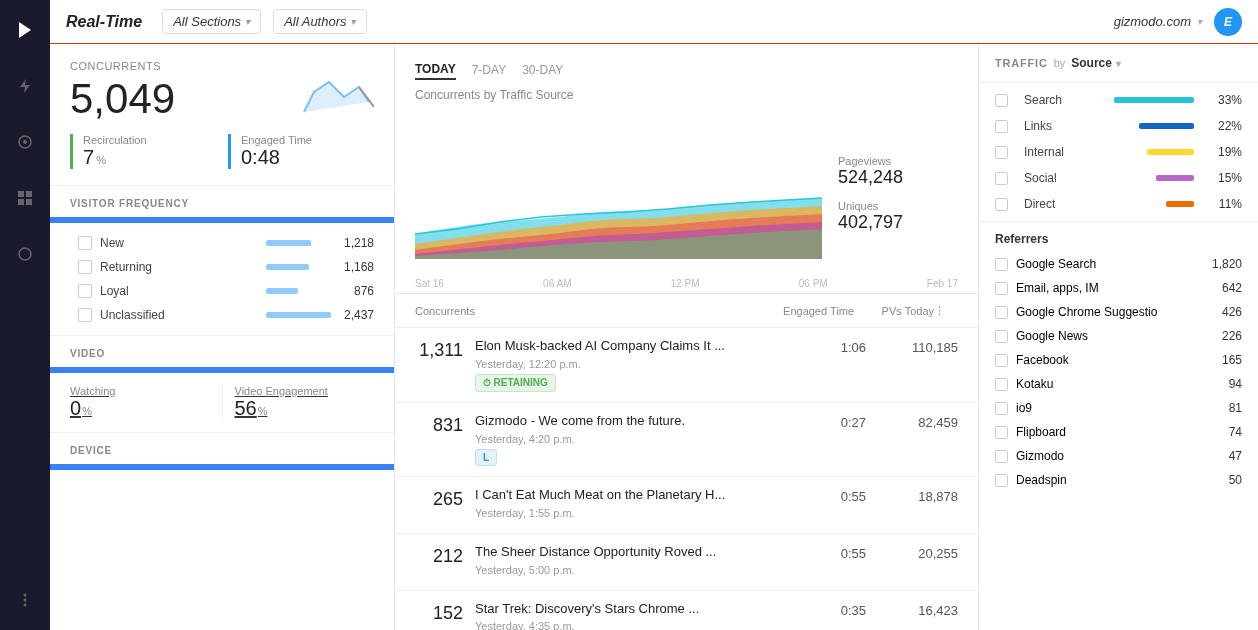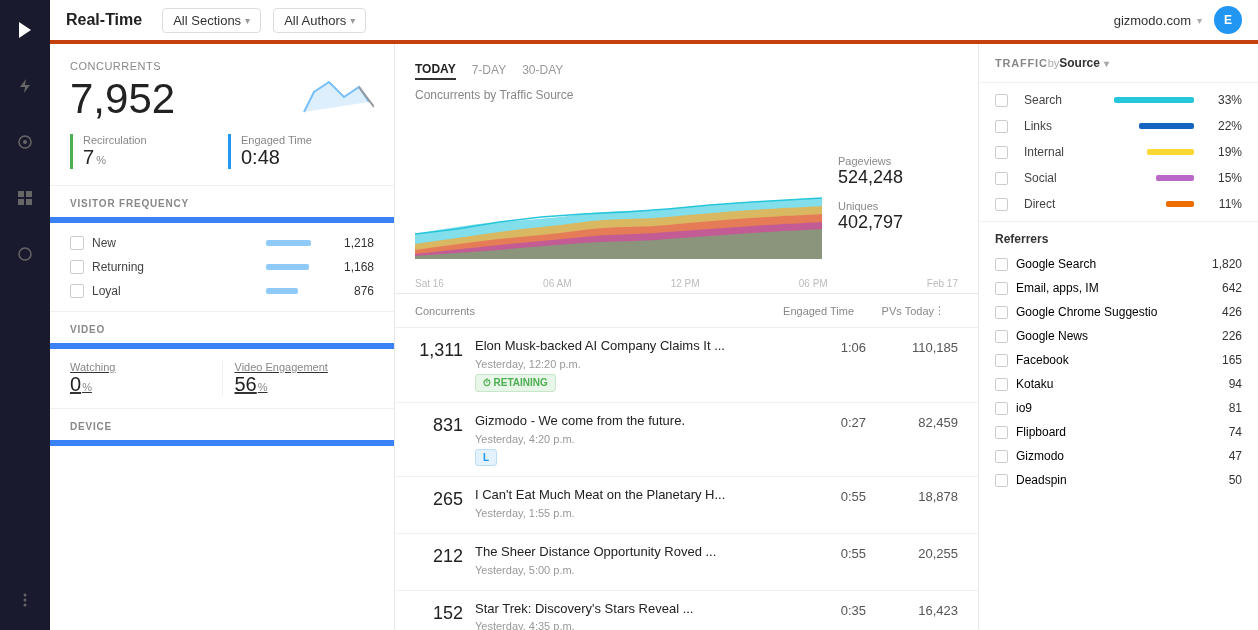--- a/index.html
+++ b/index.html
@@ -7,21 +7,21 @@
 
     
     .sidebar { width: 50px; background: #1a1a2e; display: flex; flex-direction: column; align-items: center; padding-top: 12px; gap: 20px; flex-shrink: 0; }
     .sidebar-icon { color: #666; font-size: 16px; cursor: pointer; width: 36px; height: 36px; display: flex; align-items: center; justify-content: center; border-radius: 4px; }
     .sidebar-icon.active { color: #fff; }
 
     
     .main { flex: 1; display: flex; flex-direction: column; overflow: hidden; }
 
     
-    .topbar { background: #fff; border-bottom: 4px solid #c2410c; padding: 0 16px; height: 44px; display: flex; align-items: center; gap: 12px; flex-shrink: 0; }
+    .topbar { background: #fff; border-bottom: 1px solid #c2410c; padding: 0 16px; height: 44px; display: flex; align-items: center; gap: 12px; flex-shrink: 0; font-style: italic; }
     .page-title { font-size: 16px; font-weight: 600; color: #222; margin-right: 8px; }
     .filter-dropdown { display: flex; align-items: center; gap: 4px; border: 1px solid #ddd; border-radius: 4px; padding: 4px 10px; cursor: pointer; background: #fff; font-size: 13px; color: #333; }
     .filter-dropdown .caret { color: #999; font-size: 10px; }
     .spacer { flex: 1; }
     .domain-selector { display: flex; align-items: center; gap: 6px; font-size: 13px; color: #333; cursor: pointer; }
     .avatar { width: 28px; height: 28px; border-radius: 50%; background: #2196F3; color: #fff; display: flex; align-items: center; justify-content: center; font-size: 12px; font-weight: 600; }
 
     
     .content { display: flex; flex: 1; overflow: hidden; }
 
@@ -37,21 +37,21 @@
 
     .metrics-row { display: flex; margin-top: 12px; gap: 12px; }
     .metric-box { flex: 1; border-left: 3px solid #4CAF50; padding-left: 10px; }
     .metric-box.engaged { border-left-color: #2196F3; }
     .metric-label { font-size: 11px; color: #888; }
     .metric-value { font-size: 20px; font-weight: 400; color: #222; }
     .metric-unit { font-size: 11px; color: #888; }
 
     
     .section-header { padding: 12px 20px 8px; font-size: 10px; font-weight: 700; color: #888; text-transform: uppercase; letter-spacing: 0.8px; border-bottom: 6px solid #3b82f6; }
-    .frequency-list { padding: 8px 20px; }
+    .frequency-list { padding: 8px 20px; margin-left: 8px; }
     .frequency-item { display: flex; align-items: center; gap: 8px; padding: 5px 0; }
     .freq-checkbox { width: 14px; height: 14px; border: 1px solid #ccc; border-radius: 2px; flex-shrink: 0; }
     .freq-label { flex: 1; font-size: 12px; color: #444; }
     .freq-bar-container { width: 60px; }
     .freq-bar { height: 6px; background: #90CAF9; border-radius: 2px; }
     .freq-count { font-size: 12px; color: #333; width: 40px; text-align: right; }
 
     
     .video-section { border-top: 1px solid #f0f0f0; }
     .video-metrics { display: flex; padding: 12px 20px; gap: 0; }
@@ -94,21 +94,21 @@
     .article-title { font-size: 13px; color: #222; font-weight: 500; line-height: 1.3; margin-bottom: 3px; }
     .article-meta { font-size: 11px; color: #999; margin-bottom: 4px; }
     .article-badge { display: inline-flex; align-items: center; gap: 4px; font-size: 10px; padding: 2px 7px; border-radius: 3px; font-weight: 600; }
     .badge-retaining { background: #e8f5e9; color: #4CAF50; border: 1px solid #c8e6c9; }
     .badge-l { background: #e3f2fd; color: #2196F3; border: 1px solid #bbdefb; }
     .article-engaged { width: 80px; text-align: right; font-size: 13px; color: #555; flex-shrink: 0; margin-top: 2px; }
     .article-pvs { width: 80px; text-align: right; font-size: 13px; color: #555; flex-shrink: 0; margin-top: 2px; }
 
     
     .right-panel { width: 280px; flex-shrink: 0; background: #fff; border-left: 1px solid #e8e8e8; overflow-y: auto; }
-    .traffic-header { display: flex; align-items: center; padding: 12px 16px; border-bottom: 1px solid #f0f0f0; font-size: 11px; font-weight: 700; text-transform: uppercase; color: #888; letter-spacing: 0.8px; gap: 0; }
+    .traffic-header { display: flex; align-items: center; padding: 12px 16px; border-bottom: 1px solid #f0f0f0; font-size: 11px; font-weight: 700; text-transform: uppercase; color: #888; letter-spacing: 0.8px; gap: 6px; }
     .traffic-header .by { font-weight: 400; color: #aaa; text-transform: none; letter-spacing: 0; }
     .source-dropdown { display: flex; align-items: center; gap: 4px; font-size: 12px; color: #333; cursor: pointer; font-weight: 600; text-transform: none; letter-spacing: 0; }
 
     .traffic-items { padding: 4px 0; }
     .traffic-item { display: flex; align-items: center; gap: 16px; padding: 6px 16px; }
     .traffic-checkbox { width: 13px; height: 13px; border: 1px solid #ccc; border-radius: 2px; flex-shrink: 0; }
     .traffic-label { flex: 1; font-size: 12px; color: #444; }
     .traffic-bar { height: 6px; border-radius: 2px; }
     .traffic-pct { font-size: 12px; color: #333; width: 32px; text-align: right; }
 
@@ -182,21 +182,21 @@
     </div>
     <div class="avatar">E</div>
   </div>
 
   <div class="content">
 
     <div class="left-panel">
       <div class="stats-section">
         <div class="concurrents-label">Concurrents</div>
         <div class="concurrents-row">
-          <div class="concurrents-value">7,952</div>
+          <div class="concurrents-value">5,049</div>
           <svg class="mini-chart" viewBox="0 0 80 50">
             <polygon points="10,40 20,20 35,10 50,25 65,15 75,30" fill="#90CAF9" opacity="0.5"></polygon>
             <polyline points="10,40 20,20 35,10 50,25 65,15 75,30" fill="none" stroke="#2196F3" stroke-width="2"></polyline>
             <line x1="65" y1="15" x2="80" y2="35" stroke="#555" stroke-width="2"></line>
           </svg>
         </div>
         <div class="metrics-row">
           <div class="metric-box">
             <div class="metric-label">Recirculation</div>
             <div style="display:flex;align-items:baseline;gap:2px;">
@@ -229,20 +229,28 @@
     </div>
     <span class="freq-count">1,168</span>
   </div>
           <div class="frequency-item">
     <div class="freq-checkbox"></div>
     <span class="freq-label">Loyal</span>
     <div class="freq-bar-container">
       <div class="freq-bar" style="width:32px;"></div>
     </div>
     <span class="freq-count">876</span>
+  </div>
+          <div class="frequency-item">
+    <div class="freq-checkbox"></div>
+    <span class="freq-label">Unclassified</span>
+    <div class="freq-bar-container">
+      <div class="freq-bar" style="width:65px;"></div>
+    </div>
+    <span class="freq-count">2,437</span>
   </div>
         </div>
 
       <div class="video-section">
         <div class="section-header">VIDEO</div>
         <div class="video-metrics">
           <div class="video-metric">
             <div class="video-metric-label">Watching</div>
             <div style="display:flex;align-items:baseline;gap:1px;">
               <span class="video-metric-value">0</span>
@@ -351,21 +359,21 @@
       <div class="article-title">The Sheer Distance Opportunity Roved ...</div>
       <div class="article-meta">Yesterday, 5:00 p.m.</div>
 
     </div>
     <div class="article-engaged">0:55</div>
     <div class="article-pvs">20,255</div>
   </div>
           <div class="article-item">
     <div class="article-num">152</div>
     <div class="article-body">
-      <div class="article-title">Star Trek: Discovery's Stars Reveal ...</div>
+      <div class="article-title">Star Trek: Discovery's Stars Chrome ...</div>
       <div class="article-meta">Yesterday, 4:35 p.m.</div>
 
     </div>
     <div class="article-engaged">0:35</div>
     <div class="article-pvs">16,423</div>
   </div>
         </div>
     </div>
 
     <div class="right-panel">

